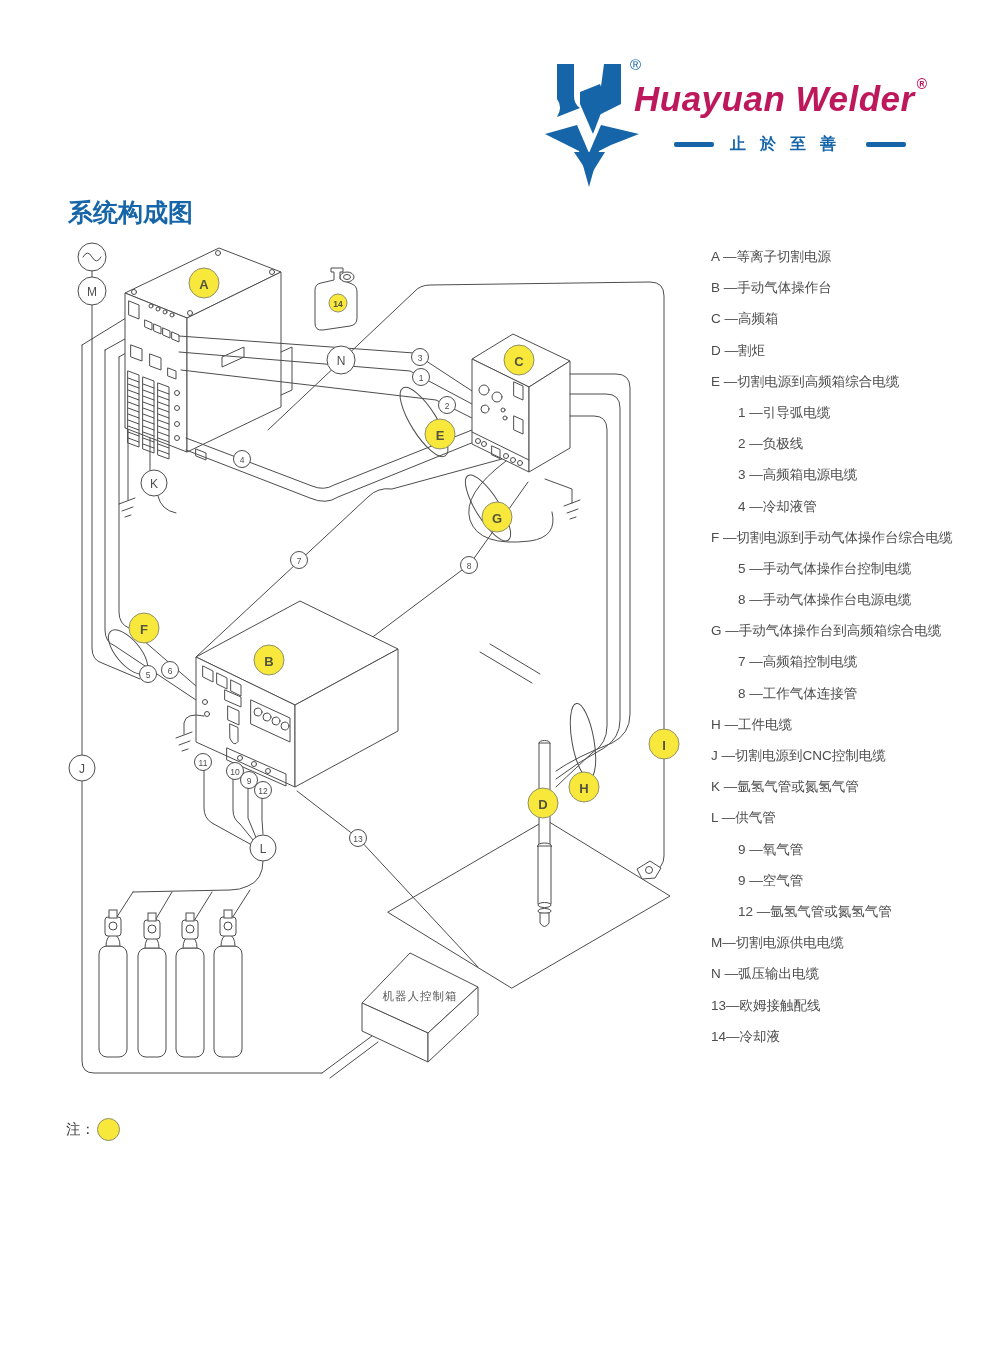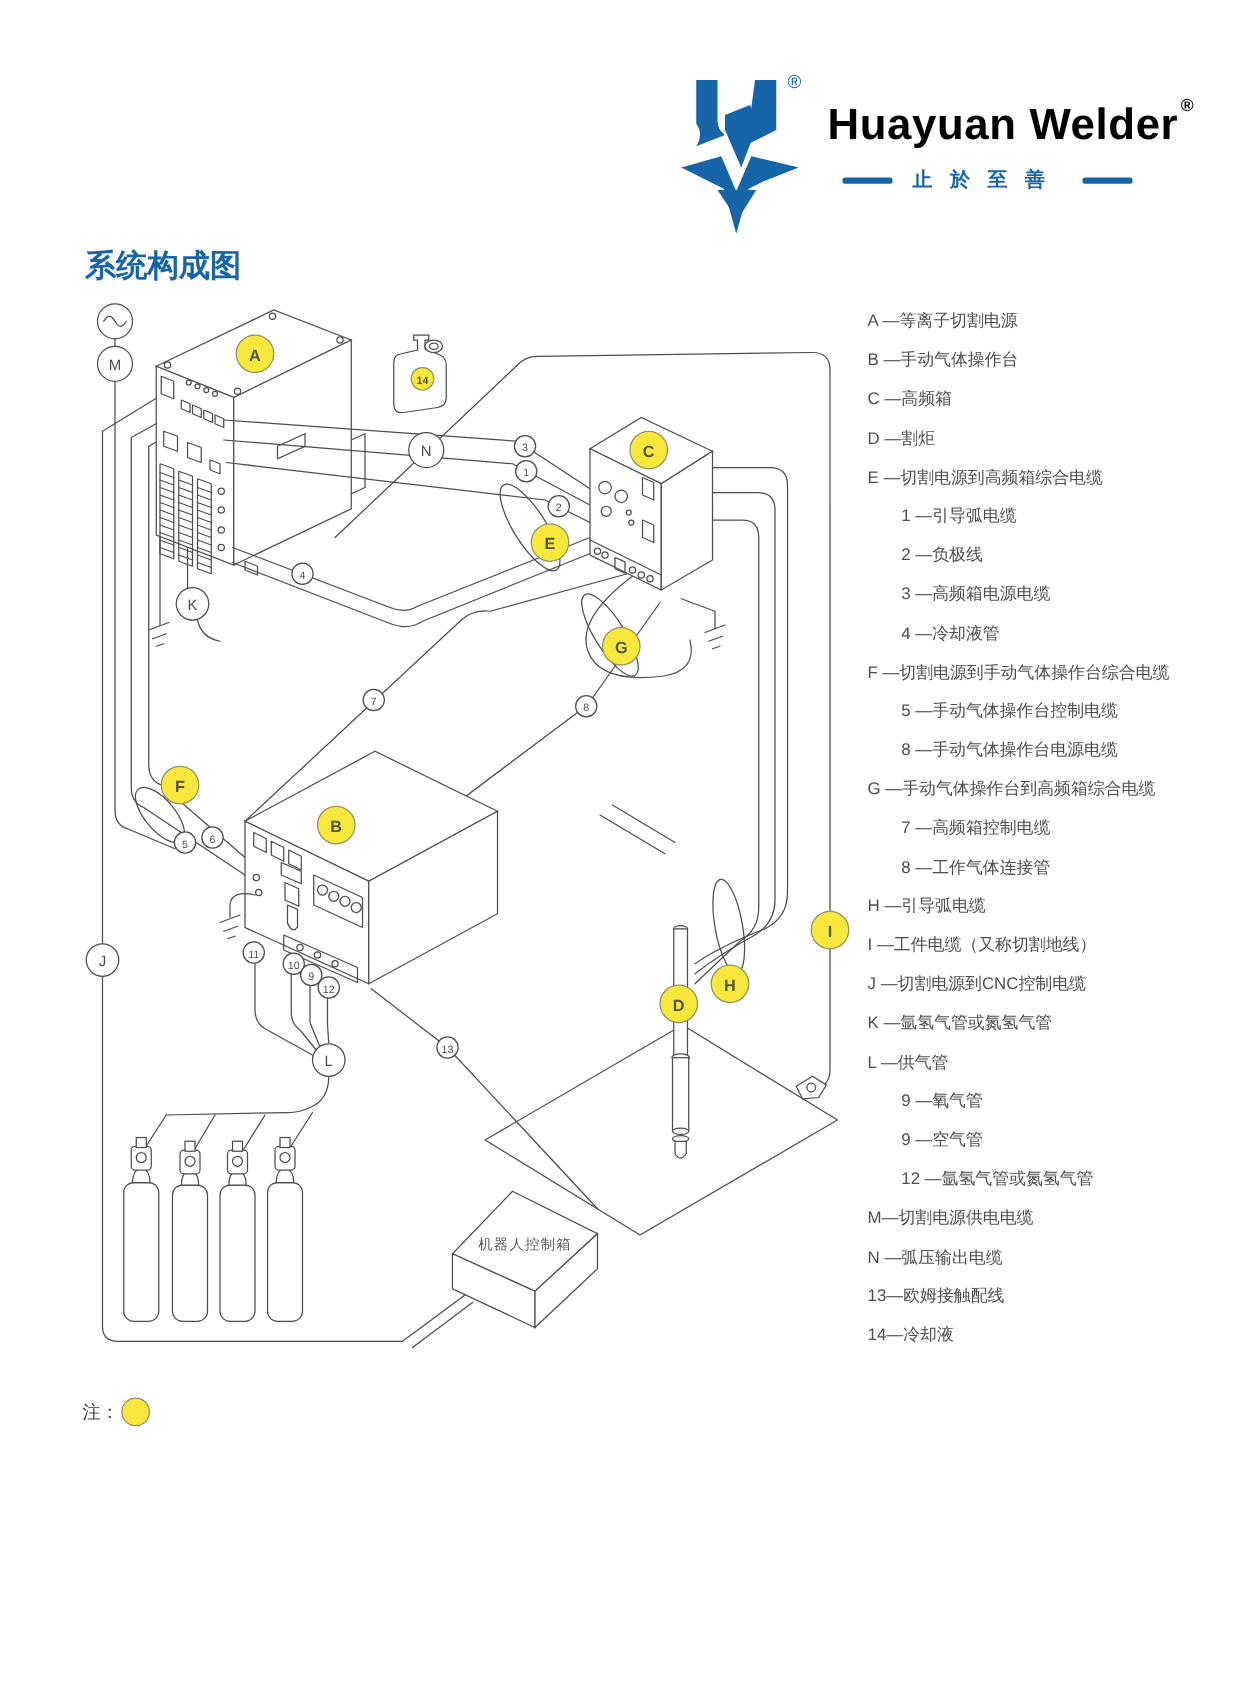--- a/index.html
+++ b/index.html
@@ -1,33 +1,33 @@
 <!DOCTYPE html>
 <html><head>
 <meta charset="utf-8">
 <style>
   html,body{margin:0;padding:0;background:#ffffff;}
   #page{position:relative;width:1000px;height:1356px;background:#fff;overflow:hidden;
         font-family:"Liberation Sans",sans-serif;}
   
   #logo-mark{position:absolute;left:540px;top:52px;}
-  #brand{position:absolute;left:662px;top:76px;font-size:35px;font-weight:bold;
-         color:#000000;letter-spacing:.5px;white-space:nowrap;}
+  #brand{position:absolute;left:634px;top:76px;font-size:35px;font-weight:bold;
+         color:#be185d;letter-spacing:.5px;white-space:nowrap;font-style:italic;}
   #brand .reg{font-size:14px;vertical-align:22px;margin-left:2px;}
   #slogan{position:absolute;left:674px;top:134px;display:flex;align-items:center;gap:16px;color:#1565a8;}
   #slogan .dash{width:40px;height:5px;background:#1565a8;border-radius:2px;}
   #slogan .txt{font-family:"Liberation Serif",serif;font-weight:bold;font-size:16px;
                letter-spacing:14px;white-space:nowrap;}
   
   #page-title{position:absolute;left:68px;top:196px;font-size:25px;font-weight:bold;color:#1565a8;}
   
   #diagram{position:absolute;left:50px;top:230px;}
   
   #legend{position:absolute;left:694px;top:241px;width:280px;color:#4d4d4d;font-size:13.5px;}
-  .lg-row{height:31.2px;line-height:31.2px;white-space:nowrap;}
+  .lg-row{height:31.2px;line-height:31.2px;white-space:nowrap;margin-left:17px;}
   .lg-row.ind{padding-left:27px;}
   
   #note{position:absolute;left:66px;top:1118px;display:flex;align-items:center;
         font-size:14.5px;color:#404040;}
   #note .ycirc{display:inline-block;width:21px;height:21px;border-radius:50%;
         background:#f9e83c;border:1px solid #8f8f6a;margin:0 8px 0 2px;}
   
   .ln{stroke:#4d4d4d;stroke-width:1;fill:none;stroke-linecap:round;stroke-linejoin:round;}
   .fw{stroke:#4d4d4d;stroke-width:1;fill:#ffffff;}
   .ycl{fill:#f9e83c;stroke:#8f8f6a;stroke-width:1;}
@@ -393,22 +393,21 @@
     <div class="lg-row ind">1 —引导弧电缆</div>
     <div class="lg-row ind">2 —负极线</div>
     <div class="lg-row ind">3 —高频箱电源电缆</div>
     <div class="lg-row ind">4 —冷却液管</div>
     <div class="lg-row">F —切割电源到手动气体操作台综合电缆</div>
     <div class="lg-row ind">5 —手动气体操作台控制电缆</div>
     <div class="lg-row ind">8 —手动气体操作台电源电缆</div>
     <div class="lg-row">G —手动气体操作台到高频箱综合电缆</div>
     <div class="lg-row ind">7 —高频箱控制电缆</div>
     <div class="lg-row ind">8 —工作气体连接管</div>
-    <div class="lg-row">H —引导弧电缆</div>
-    <div class="lg-row">I —工件电缆（又称切割地线）</div>
+    <div class="lg-row">H —工件电缆</div>
     <div class="lg-row">J —切割电源到CNC控制电缆</div>
     <div class="lg-row">K —氩氢气管或氮氢气管</div>
     <div class="lg-row">L —供气管</div>
     <div class="lg-row ind">9 —氧气管</div>
     <div class="lg-row ind">9 —空气管</div>
     <div class="lg-row ind">12 —氩氢气管或氮氢气管</div>
     <div class="lg-row">M—切割电源供电电缆</div>
     <div class="lg-row">N —弧压输出电缆</div>
     <div class="lg-row">13—欧姆接触配线</div>
     <div class="lg-row">14—冷却液</div>

